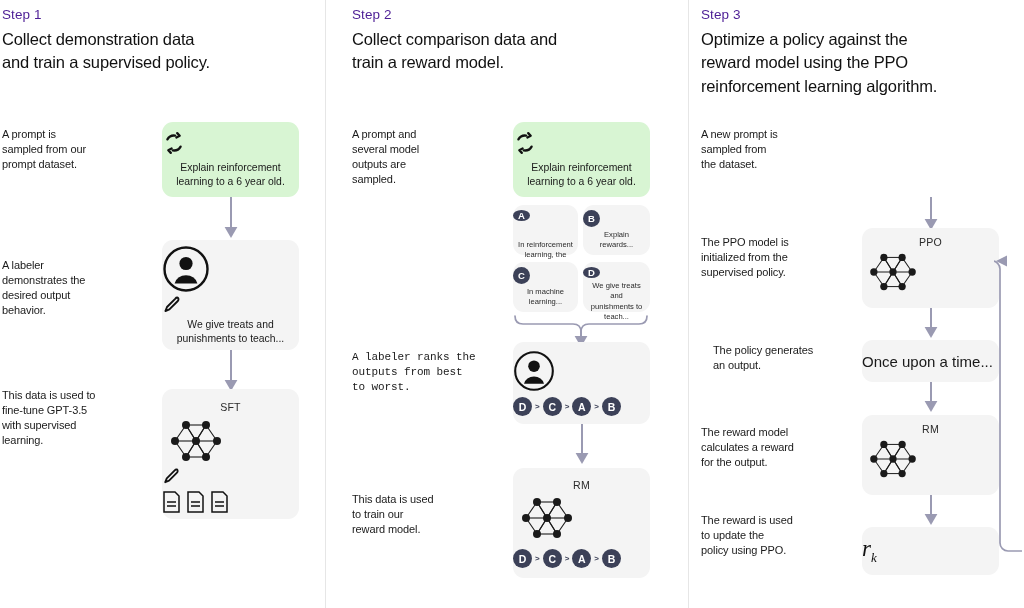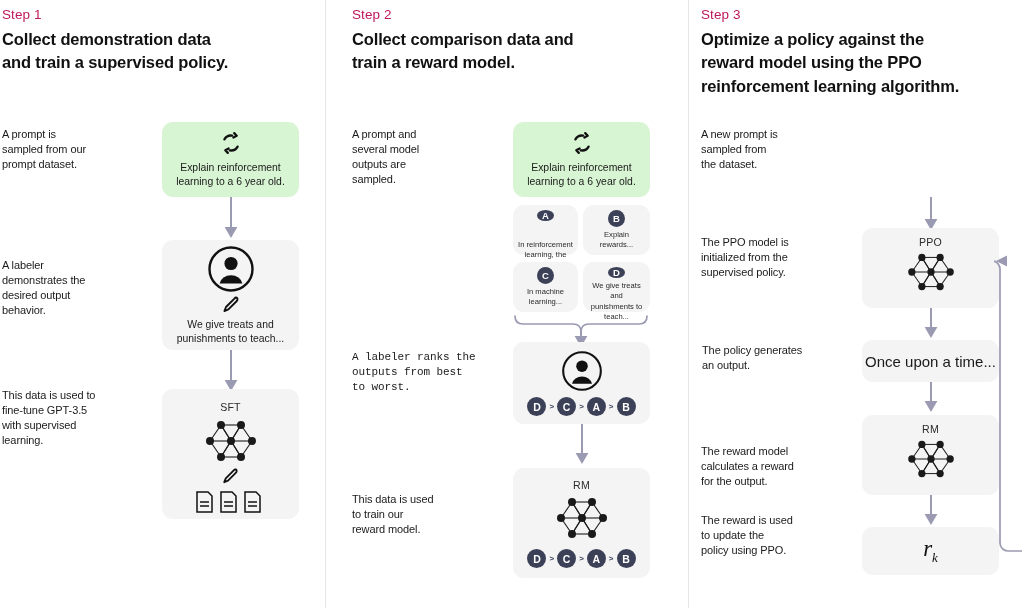--- a/index.html
+++ b/index.html
@@ -22,39 +22,39 @@
     position: absolute; top: 0; width: 1px; height: 608px;
     background: #e6e6e6;
   }
   .div-1 { left: 325px; }
   .div-2 { left: 688px; }
 
   .col-inner { position: relative; width: 100%; height: 100%; padding-left: 0px; }
 
   
   .step-label {
-    position: absolute; font-size: 13.5px; color: #be185d;
+    position: absolute; font-size: 13.5px; color: #4c1d95;
     letter-spacing: 0.1px; line-height: 1;
   }
   .step-title {
-    position: absolute; font-size: 16.5px; font-weight: bold;
+    position: absolute; font-size: 16.5px; font-weight: normal;
     color: #111; line-height: 1.42; letter-spacing: -0.15px;
   }
 
   
   .body-text {
     position: absolute; font-size: 11px; color: #1a1a1a;
     line-height: 1.36; letter-spacing: -0.1px;
   }
 
   
   .card {
     position: absolute; border-radius: 11px;
     display: flex; flex-direction: column;
-    align-items: center; justify-content: center;
+    justify-content: center;
   }
   .card-green { background: #d8f5d3; }
   .card-grey  { background: #f4f4f4; }
 
   .card-caption {
     font-size: 10.4px; line-height: 1.32; text-align: center;
     color: #1a1a1a; padding: 0 8px;
   }
   .card-title {
     font-size: 10.6px; color: #2b2b2b; text-align:center;
@@ -345,23 +345,23 @@
       <div class="step-title" style="left:12px; top:28px; width:310px; white-space:pre-line;">Optimize a policy against the
 reward model using the PPO
 reinforcement learning algorithm.</div>
 
       <div class="body-text" style="left:12px; top:127px; width:160px; white-space:pre-line;">A new prompt is
 sampled from
 the dataset.</div>
       <div class="body-text" style="left:12px; top:235px; width:165px; white-space:pre-line;">The PPO model is
 initialized from the
 supervised policy.</div>
-      <div class="body-text" style="left:13px; top:343px; width:170px; white-space:pre-line;">The policy generates
+      <div class="body-text" style="left:24px; top:343px; width:170px; white-space:pre-line;">The policy generates
 an output.</div>
-      <div class="body-text" style="left:12px; top:425px; width:165px; white-space:pre-line;margin-top:19px;">The reward model
+      <div class="body-text" style="left:12px; top:425px; width:165px; white-space:pre-line;">The reward model
 calculates a reward
 for the output.</div>
       <div class="body-text" style="left:12px; top:513px; width:165px; white-space:pre-line;">The reward is used
 to update the
 policy using PPO.</div>
 
 
       <svg class="conn" style="left:233px; top:197px;" width="18" height="35">
         <line x1="9" y1="0" x2="9" y2="23" stroke="#9a9ab2" stroke-width="2"></line>
         <path d="M2.6 22 L9 33 L15.4 22 Z" fill="#9a9ab2"></path>

